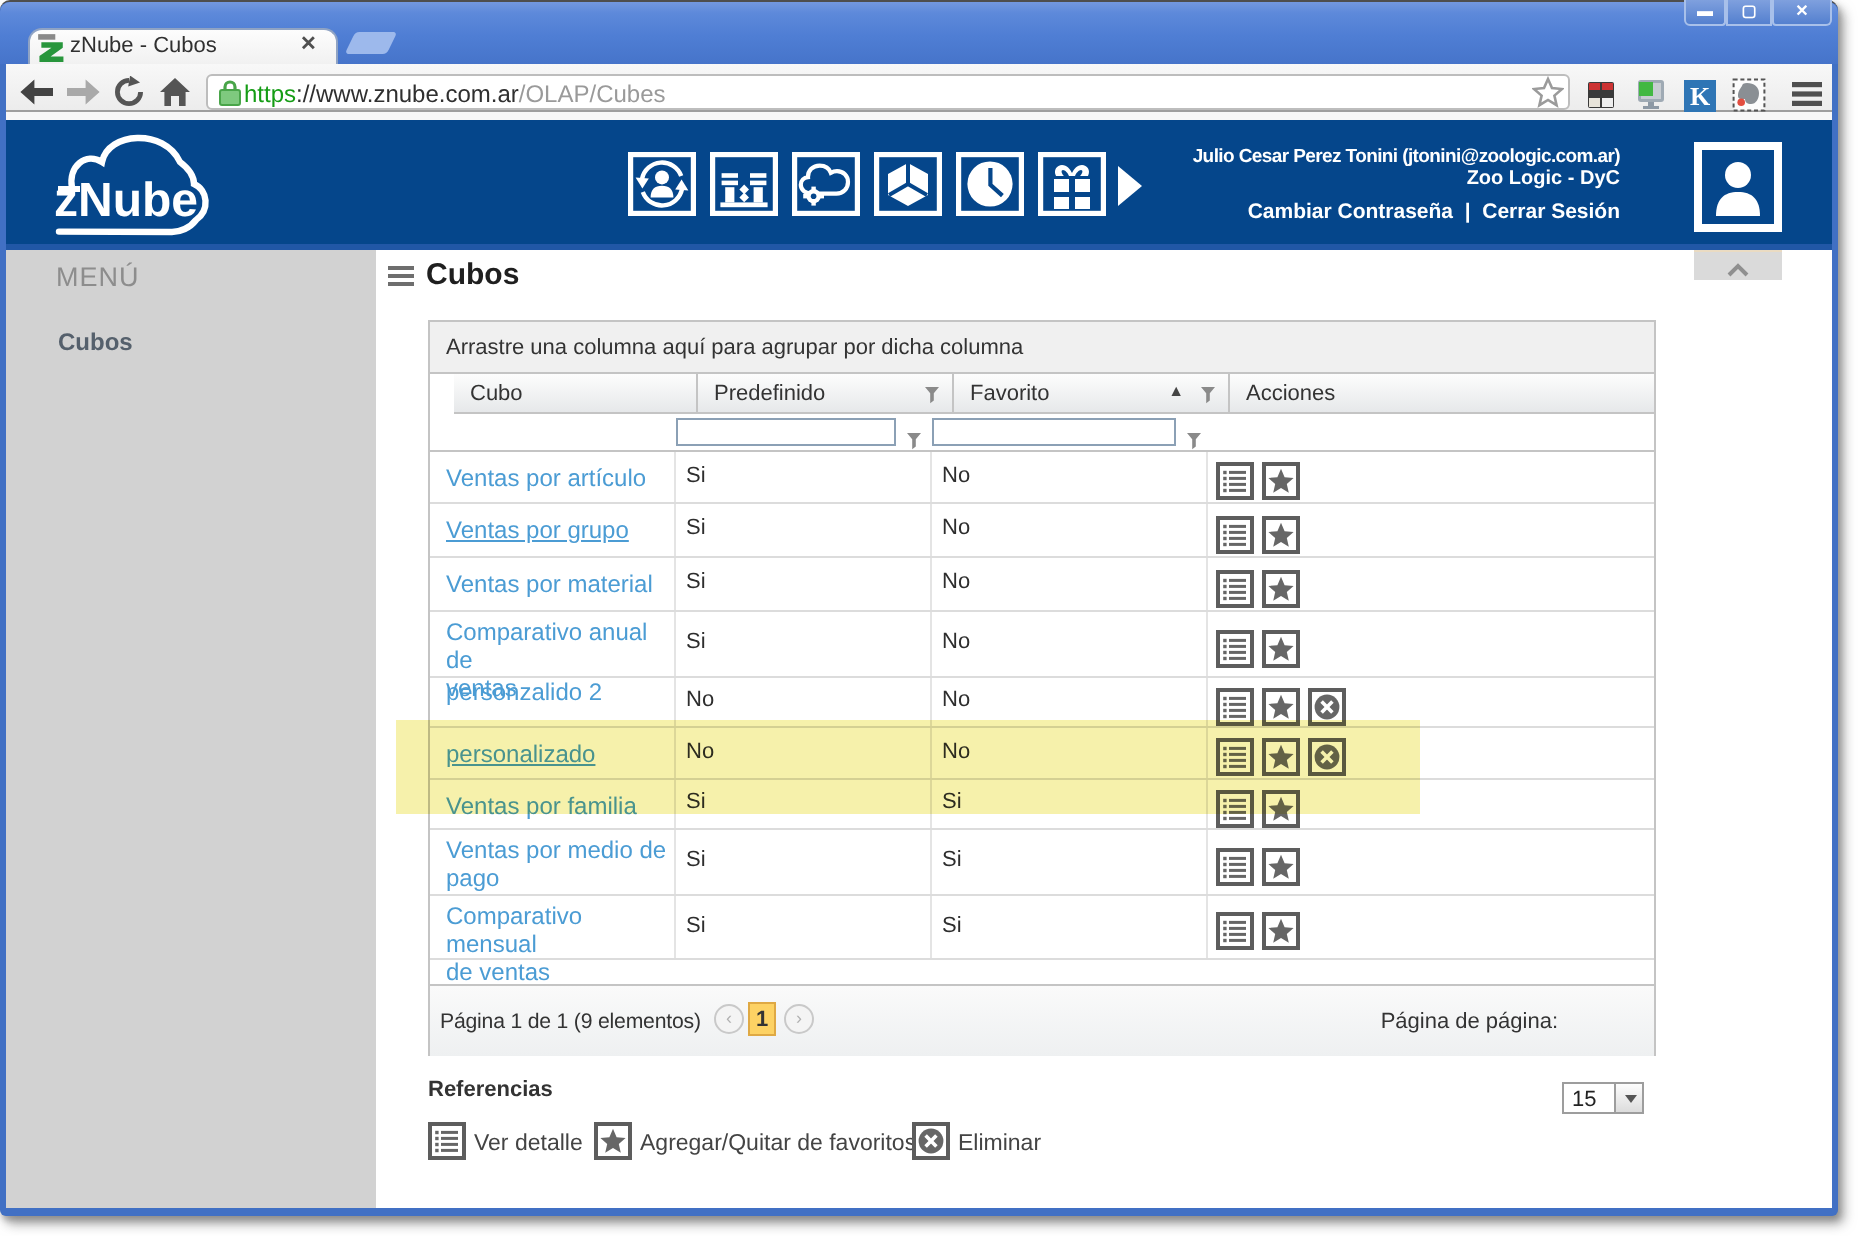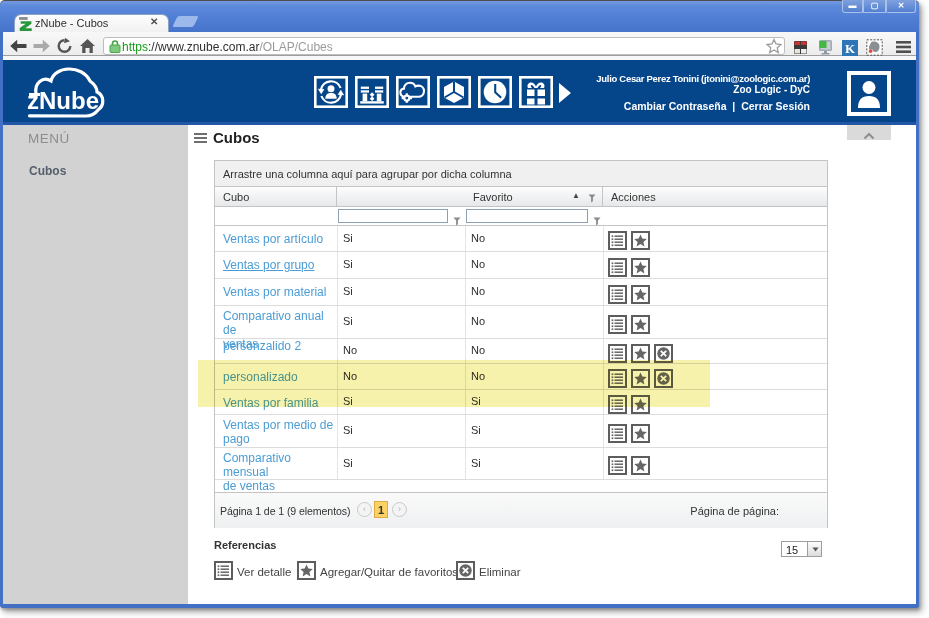--- a/index.html
+++ b/index.html
@@ -41,21 +41,21 @@
 
 #logo { position:absolute; }
 .hicon { position:absolute; top:76px; }
 #hdrarrow { position:absolute; left:557px; top:82px; }
 .utxt { position:absolute; font-size:10.5px; font-weight:bold; color:#fff; text-align:right; right:119px; white-space:nowrap; }
 #avatar { position:absolute; left:847px; top:71px; }
 
 #tbl { position:absolute; left:214px; top:160px; width:614px; height:368px; border:1px solid #c4c4c4; background:#fff; }
 #grouppanel { position:absolute; left:0; right:0; top:0; height:26px; background:#f0f0f0; border-bottom:1px solid #c4c4c4; }
 #grouppanel span { position:absolute; left:8px; top:7px; font-size:11px; color:#333; }
-#thead { position:absolute; left:0; right:0; top:26px; height:20px; background:linear-gradient(#fdfdfd,#e6e8ea); border-bottom:1px solid #c4c4c4;text-decoration:underline; }
+#thead { position:absolute; left:12px; right:0; top:26px; height:20px; background:linear-gradient(#fdfdfd,#e6e8ea); border-bottom:1px solid #c4c4c4;text-decoration:underline; }
 .th { position:absolute; top:0; height:20px; border-right:1px solid #c4c4c4; font-size:11px; color:#333; }
 .th span.lbl { position:absolute; left:8px; top:4px; }
 #filtrow { position:absolute; left:0; right:0; top:46px; height:19px; background:#fff; border-bottom:1px solid #c4c4c4; }
 .fin { position:absolute; top:2px; height:14px; background:#fff; border:1px solid #8ba0b5; }
 .row { position:absolute; left:0; right:0; border-bottom:1px solid #dcdcdc; }
 .c1 { position:absolute; left:8px; width:116px; font-size:12px; color:#4b9cd4; line-height:14px; }
 .c2 { position:absolute; left:128px; font-size:11px; color:#2e2e2e; }
 .c3 { position:absolute; left:256px; font-size:11px; color:#2e2e2e; }
 .acts { position:absolute; left:393px; }
 .aic { margin-right:4px; }
@@ -240,20 +240,26 @@
       <path d="M1.5 6.5 L6 2 L10.5 6.5" fill="none" stroke="#8f8f8f" stroke-width="2"></path>
     </svg></div>
 <div id="tbl">
   <div id="grouppanel">
       <span>Arrastre una columna aquí para agrupar por dicha columna</span>
     </div>
   <div id="thead">
     <div class="th" style="left:0;width:122px;">
         <span class="lbl">Cubo</span>
       </div>
+    <div class="th" style="left:122px;width:128px;">
+        <span class="lbl">Predefinido</span>
+        <span style="position:absolute;right:6px;top:6px;"><svg width="8" height="9" viewBox="0 0 8 9">
+            <path d="M0.5 0.5 L7.5 0.5 L4.9 3.6 L4.9 7.2 L3.1 8.6 L3.1 3.6 Z" fill="#8a8a8a"></path>
+          </svg></span>
+      </div>
     <div class="th" style="left:250px;width:138px;">
         <span class="lbl">Favorito</span>
         <span style="position:absolute;right:22px;top:4px;font-size:8px;color:#444;">▲</span>
         <span style="position:absolute;right:6px;top:6px;"><svg width="8" height="9" viewBox="0 0 8 9">
             <path d="M0.5 0.5 L7.5 0.5 L4.9 3.6 L4.9 7.2 L3.1 8.6 L3.1 3.6 Z" fill="#8a8a8a"></path>
           </svg></span>
       </div>
     <div class="th" style="left:388px;width:226px;border-right:none;">
         <span class="lbl">Acciones</span>
       </div>
@@ -384,21 +390,21 @@
         </svg><svg class="aic" width="19" height="19" viewBox="0 0 19 19">
           <rect x="1" y="1" width="17" height="17" fill="#fff" stroke="#5d5d5d" stroke-width="2"></rect>
           <path d="M9.5 3.4 L11.3 7.6 L15.8 8 L12.4 11 L13.4 15.4 L9.5 13 L5.6 15.4 L6.6 11 L3.2 8 L7.7 7.6 Z" fill="#666"></path>
         </svg><svg class="aic" width="19" height="19" viewBox="0 0 19 19">
           <rect x="1" y="1" width="17" height="17" fill="#fff" stroke="#5d5d5d" stroke-width="2"></rect>
           <circle cx="9.5" cy="9.5" r="6.2" fill="#666"></circle>
           <path d="M6.8 6.8 L12.2 12.2 M12.2 6.8 L6.8 12.2" stroke="#fff" stroke-width="1.8"></path>
         </svg></span>
     </div>
 <div class="row" style="top:203px;height:26px;">
-      <div class="c1" style="top:6px;">personalizado</div>
+      <div class="c1" style="top:6px;text-decoration:underline;">personalizado</div>
       <span class="c2" style="top:6px;">No</span>
       <span class="c3" style="top:6px;">No</span>
       <span class="acts" style="top:5px;"><svg class="aic" width="19" height="19" viewBox="0 0 19 19">
           <rect x="1" y="1" width="17" height="17" fill="#fff" stroke="#5d5d5d" stroke-width="2"></rect>
           <g stroke="#666" stroke-width="1.5">
             <line x1="6.5" y1="5.2" x2="15" y2="5.2"></line>
             <line x1="6.5" y1="8.2" x2="15" y2="8.2"></line>
             <line x1="6.5" y1="11.2" x2="15" y2="11.2"></line>
             <line x1="6.5" y1="14.2" x2="15" y2="14.2"></line>
           </g>

